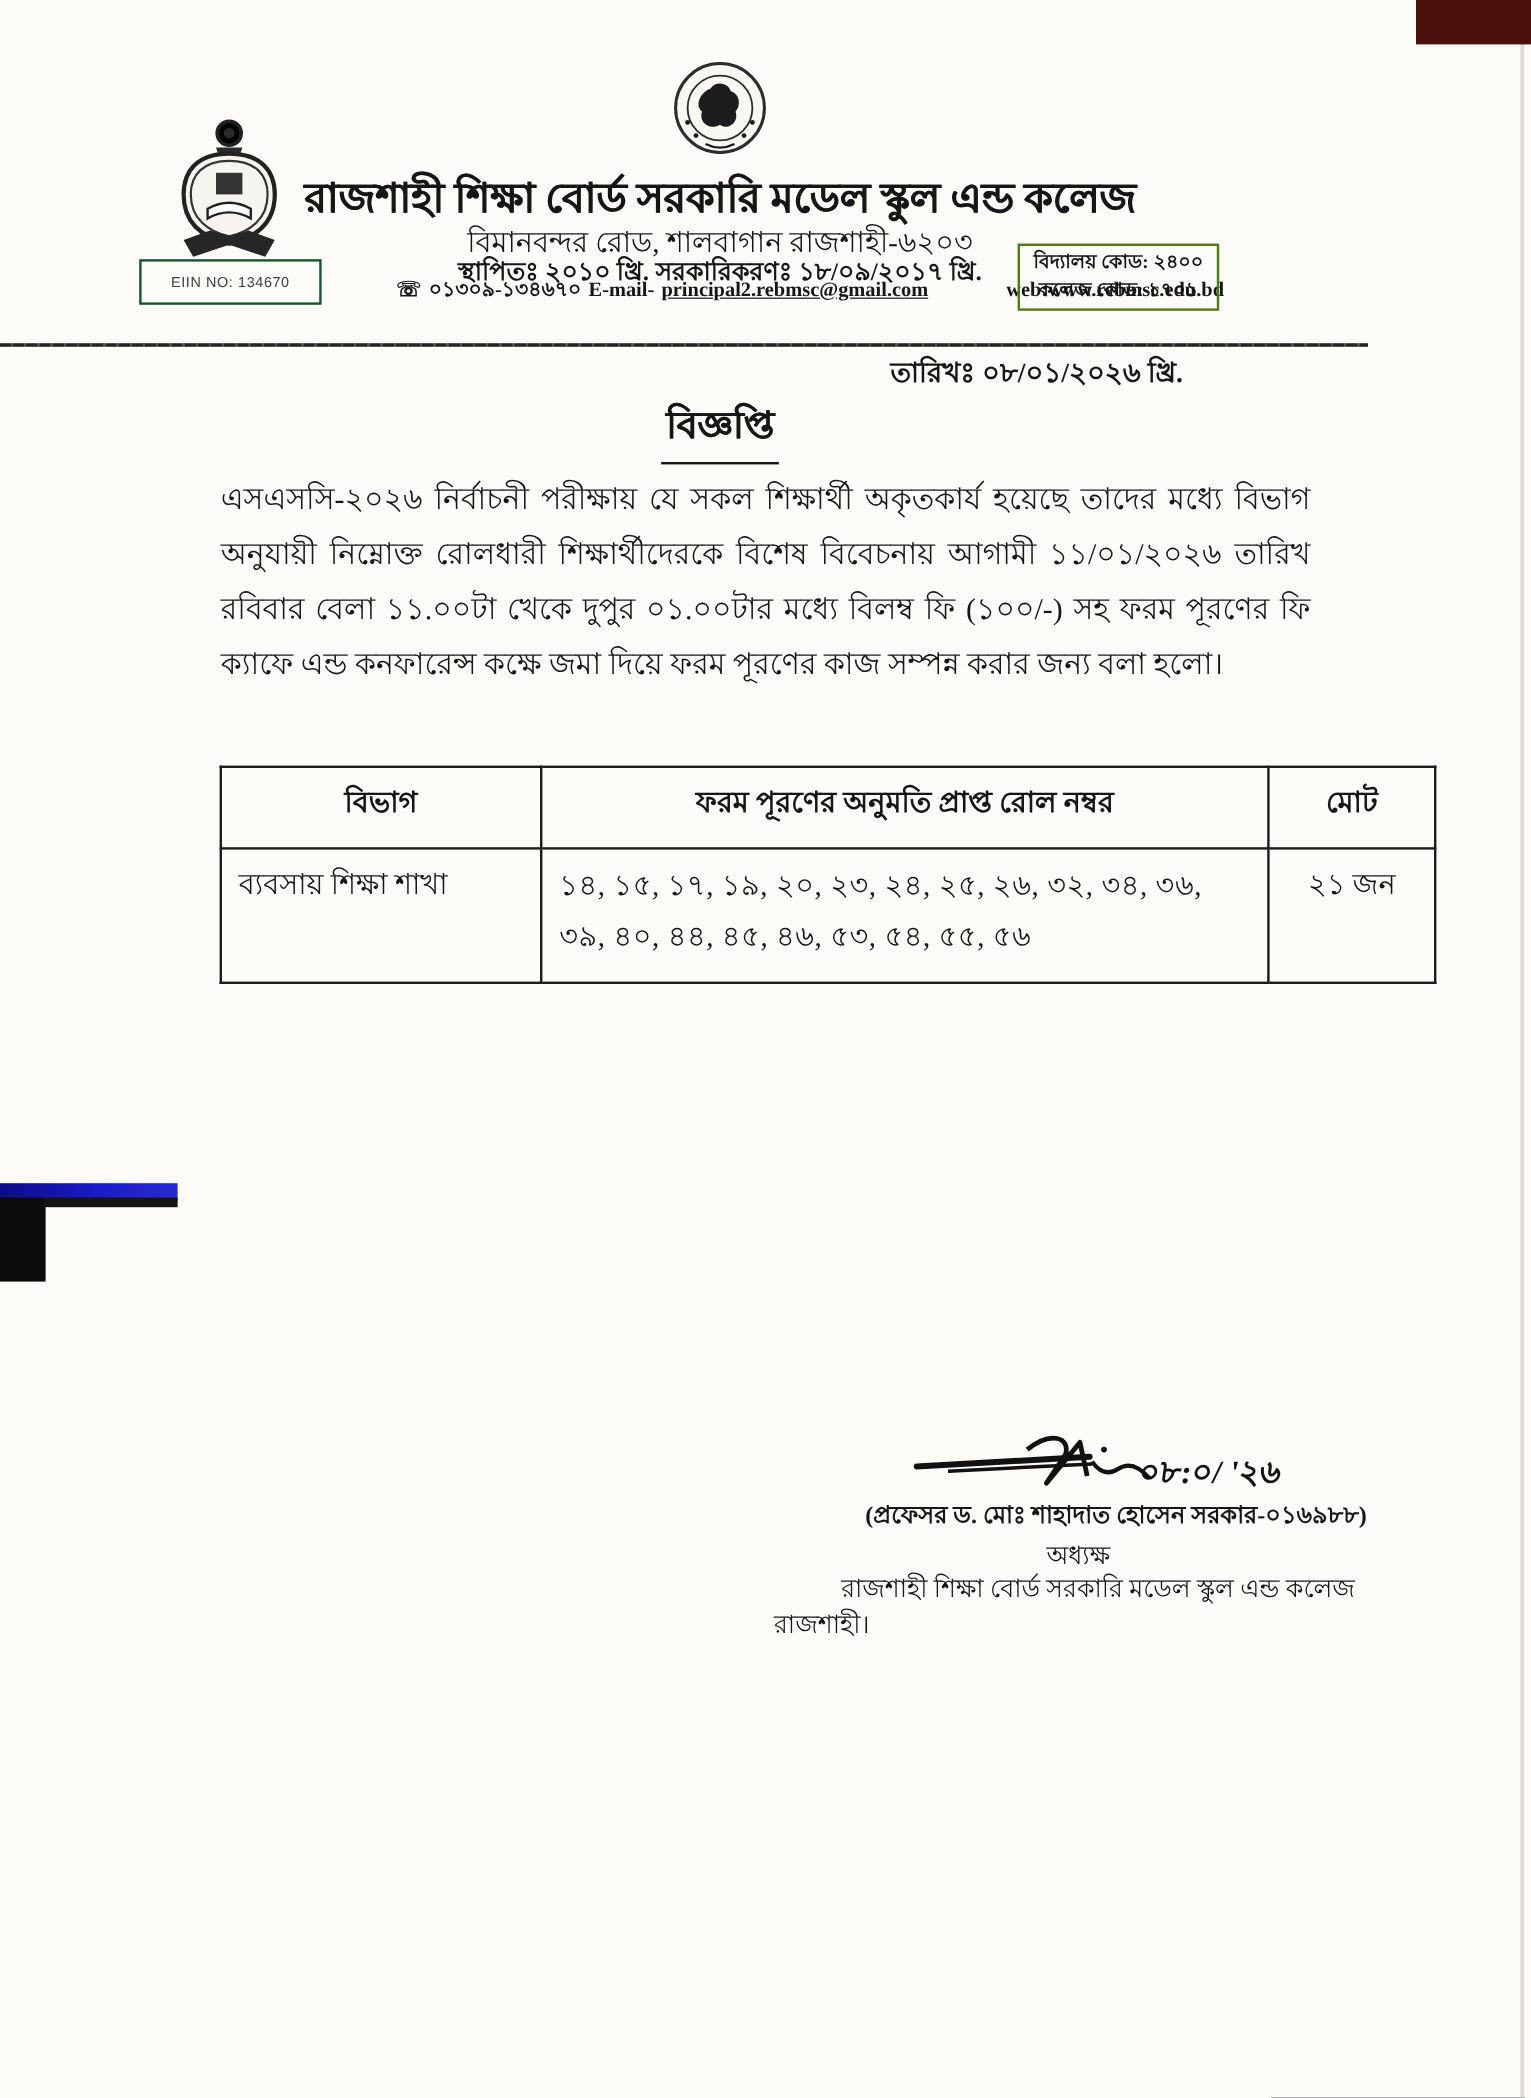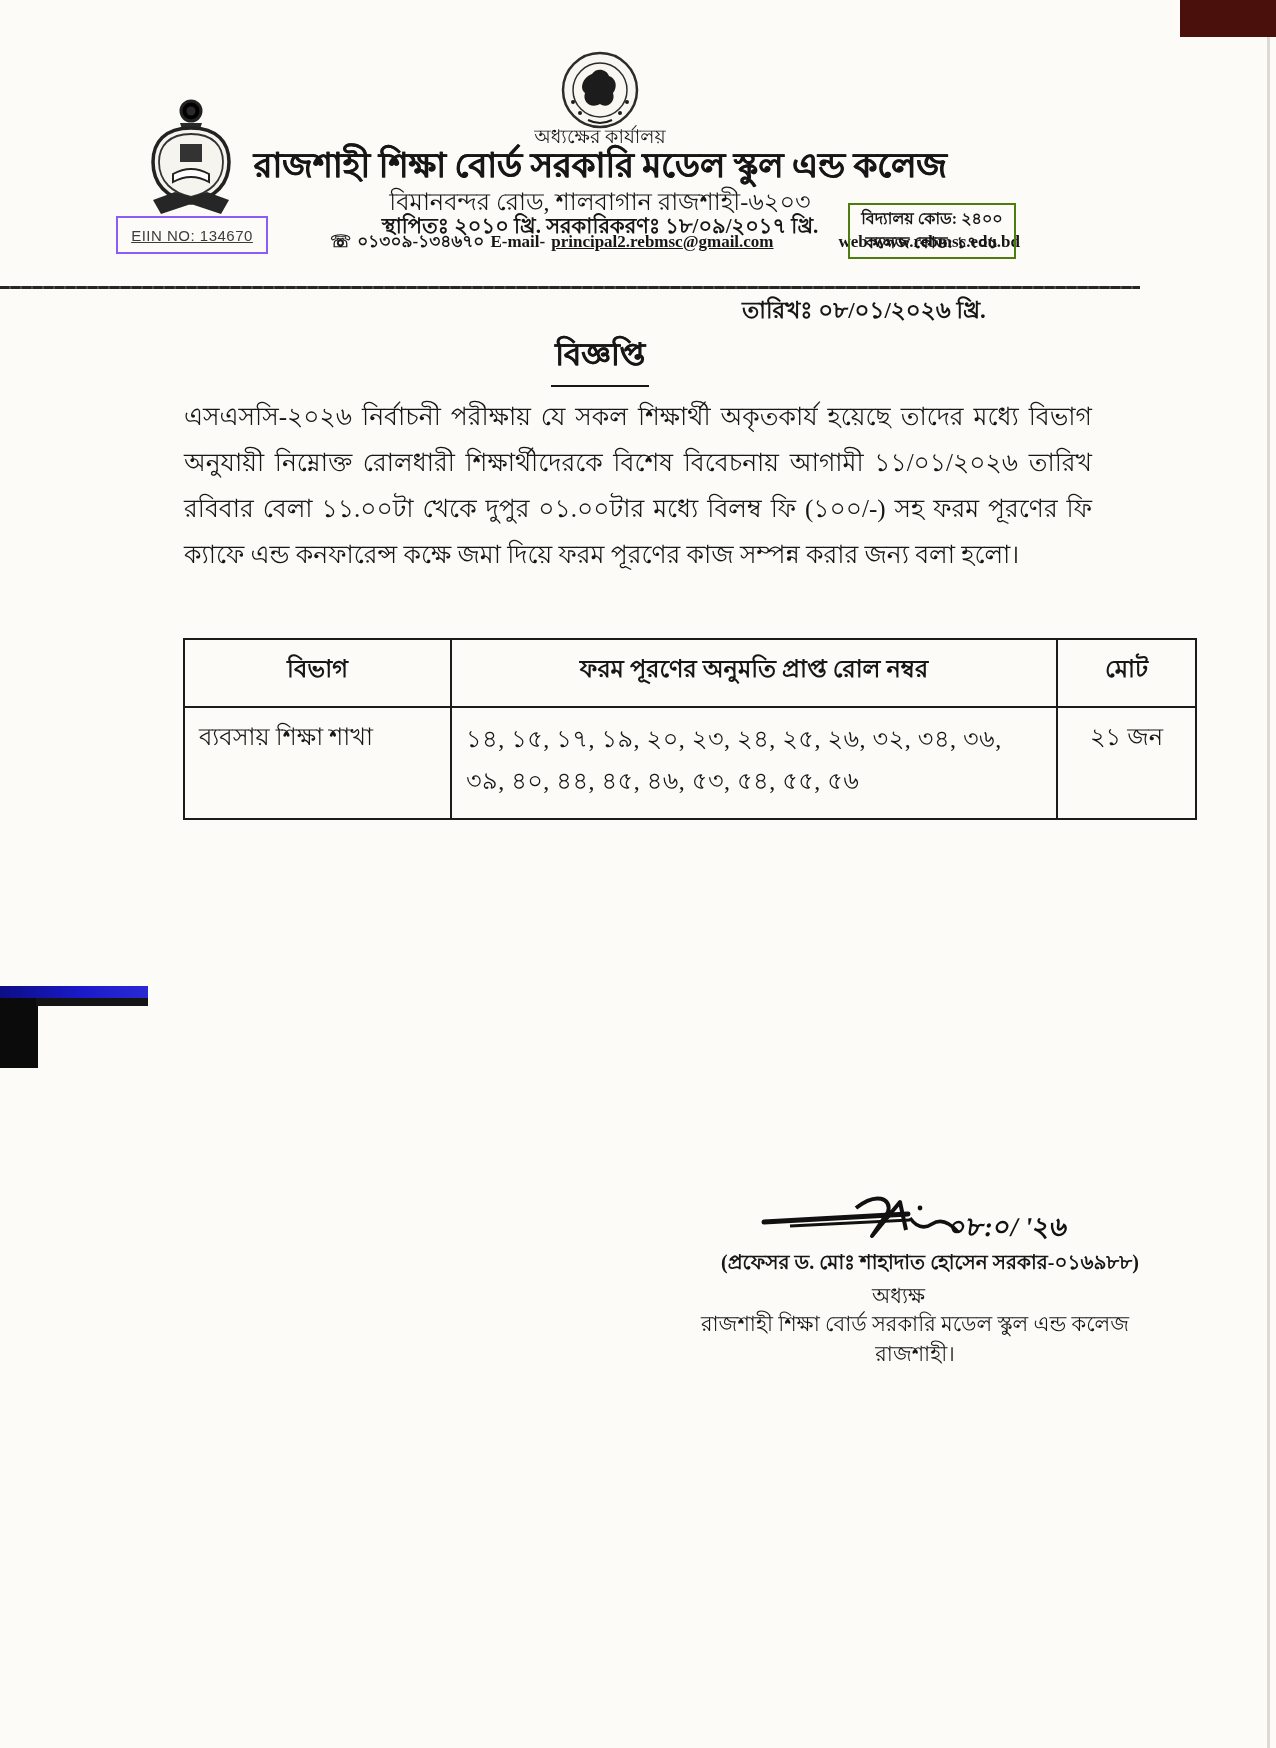--- a/index.html
+++ b/index.html
@@ -11,22 +11,22 @@
     font-family:"Liberation Serif","DejaVu Serif",serif;
     color:#161616;
     overflow:hidden;
   }
   .edge-right{position:absolute;top:0;left:1267px;width:3px;height:1748px;background:#dddad2;}
   .corner-artifact{position:absolute;top:0;left:1180px;width:96px;height:37px;background:#4a100c;}
   .crest{position:absolute;left:135px;top:96px;width:112px;height:126px;}
   .emblem{position:absolute;left:560px;top:50px;width:80px;height:80px;}
   .eiin-badge{
     position:absolute;left:116px;top:216px;width:148px;height:34px;
-    border:2px solid #8b5cf6;display:flex;align-items:center;justify-content:center;
-    font-family:"Liberation Sans",sans-serif;font-size:15px;color:#3c3c3c;letter-spacing:.5px;text-decoration:underline;
+    border:2px solid #14532d;display:flex;align-items:center;justify-content:center;
+    font-family:"Liberation Sans",sans-serif;font-size:12px;color:#3c3c3c;letter-spacing:.5px;
   }
   .office-title{position:absolute;left:400px;top:122px;width:400px;text-align:center;font-size:19px;}
   .school-name{
     position:absolute;left:180px;top:139px;width:840px;text-align:center;
     font-size:34px;font-weight:700;text-shadow:.6px 0 currentColor;white-space:nowrap;
   }
   .address-line{position:absolute;left:180px;top:183px;width:840px;text-align:center;font-size:24px;}
   .established-line{position:absolute;left:180px;top:210px;width:840px;text-align:center;font-size:21px;font-weight:700;}
   .contact-line{
     position:absolute;left:330px;top:228px;width:690px;
@@ -70,21 +70,21 @@
   .row-h4{height:112px;margin-left:44px;}
   .cell-rolls{letter-spacing:.5px;line-height:42px;}
   .artifact-blue{position:absolute;left:0;top:986px;width:148px;height:15px;
     background:linear-gradient(90deg,#0d0d86,#1a1ac9 55%,#2a2ad4);}
   .artifact-black{position:absolute;left:0;top:998px;width:38px;height:70px;background:#0b0b0b;}
   .artifact-black2{position:absolute;left:36px;top:998px;width:112px;height:8px;background:#141414;}
   .signature-wrap{position:absolute;left:760px;top:1178px;width:360px;height:75px;}
   .signer-name{position:absolute;left:630px;top:1247px;width:600px;text-align:center;font-size:20px;font-weight:600;}
   .signer-designation{position:absolute;left:872px;top:1280px;font-size:21px;}
   .signer-org{position:absolute;left:645px;top:1308px;width:540px;text-align:center;font-size:21px;}
-  .signer-place{position:absolute;left:645px;top:1338px;width:540px;text-align:center;font-size:21px;}
+  .signer-place{position:absolute;left:645px;top:1338px;width:540px;font-size:21px;}
 </style>
 </head>
 <body>
 
 <div class="page">
 
   <div class="edge-right"></div>
   <div class="corner-artifact"></div>
 
   <div class="crest">
@@ -108,21 +108,20 @@
       <circle cx="13" cy="52" r="2" fill="#1c1c1c"></circle>
       <circle cx="67" cy="52" r="2" fill="#1c1c1c"></circle>
       <circle cx="20" cy="63" r="2" fill="#1c1c1c"></circle>
       <circle cx="60" cy="63" r="2" fill="#1c1c1c"></circle>
       <path d="M28,70 q12,6 24,0" fill="none" stroke="#1c1c1c" stroke-width="2"></path>
     </svg>
   </div>
 
   <div class="eiin-badge">EIIN NO: 134670</div>
 
-  <div class="office-title">অধ্যক্ষের কার্যালয়</div>
   <div class="school-name">রাজশাহী শিক্ষা বোর্ড সরকারি মডেল স্কুল এন্ড কলেজ</div>
   <div class="address-line">বিমানবন্দর রোড, শালবাগান রাজশাহী-৬২০৩</div>
   <div class="established-line">স্থাপিতঃ ২০১০ খ্রি.  সরকারিকরণঃ ১৮/০৯/২০১৭ খ্রি.</div>
 
   <div class="contact-line">
     <span class="contact-left">
       <span>☏</span>
       <span>০১৩০৯-১৩৪৬৭০</span>
       <span>E-mail-</span>
       <span class="email">principal2.rebmsc@gmail.com</span>

